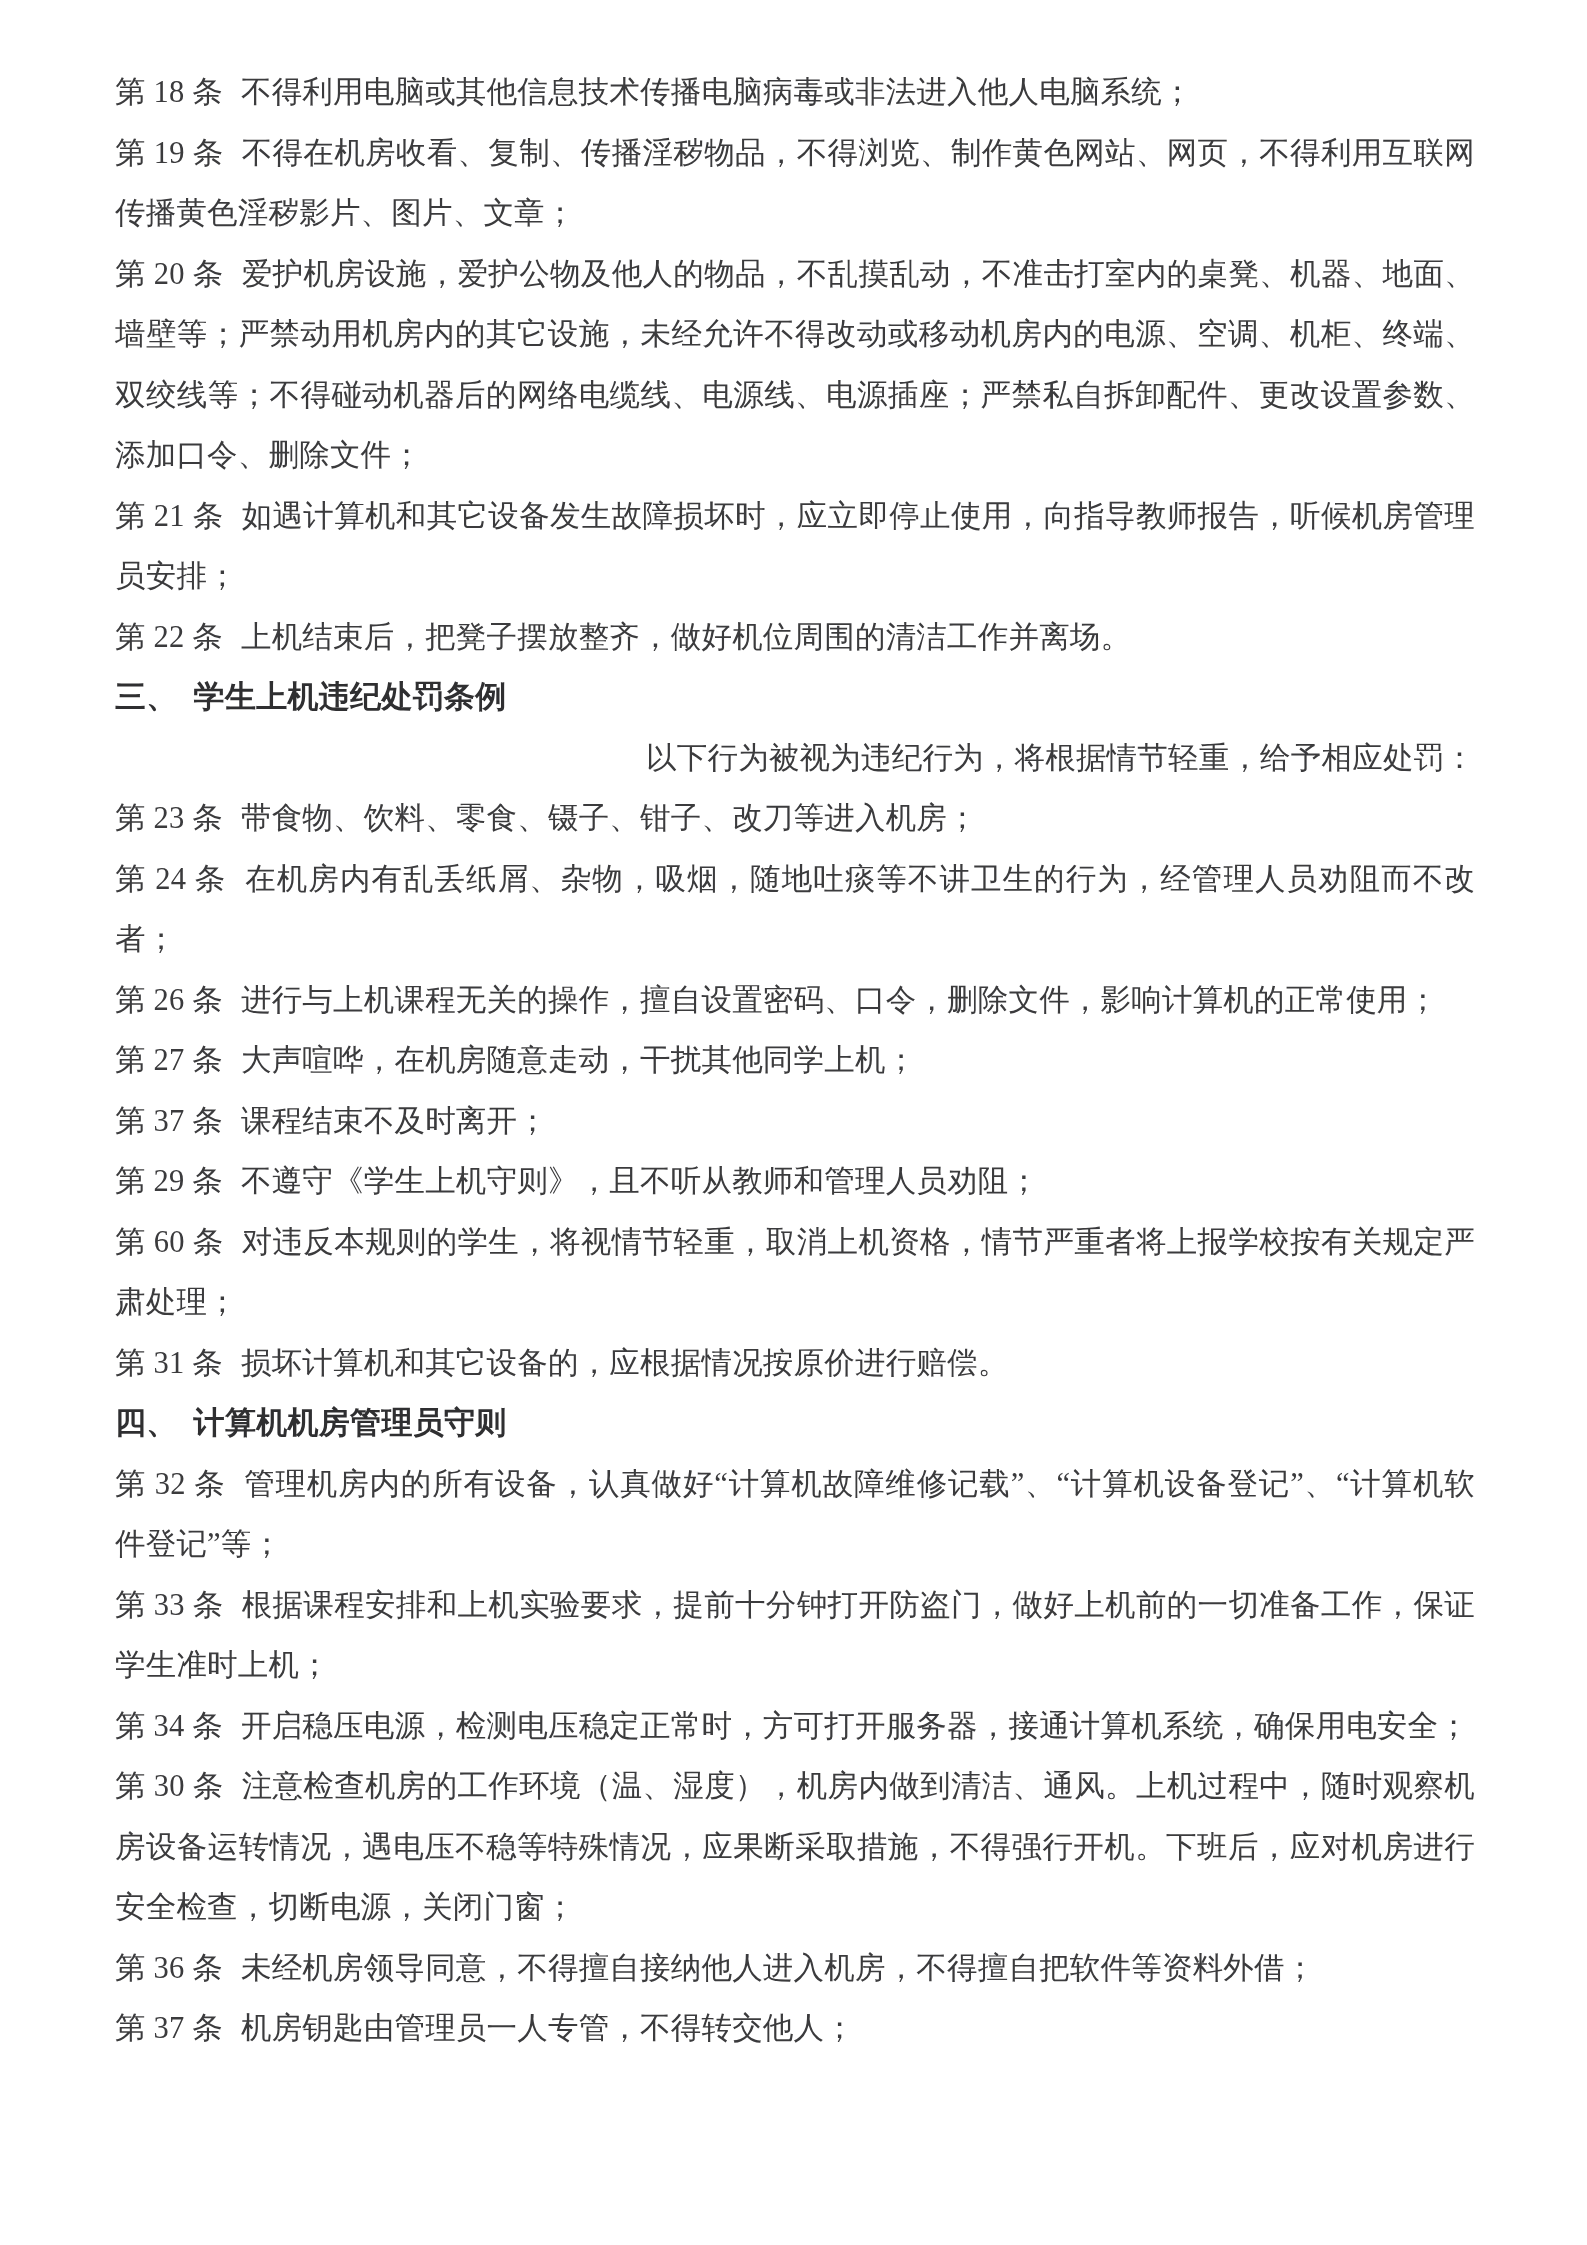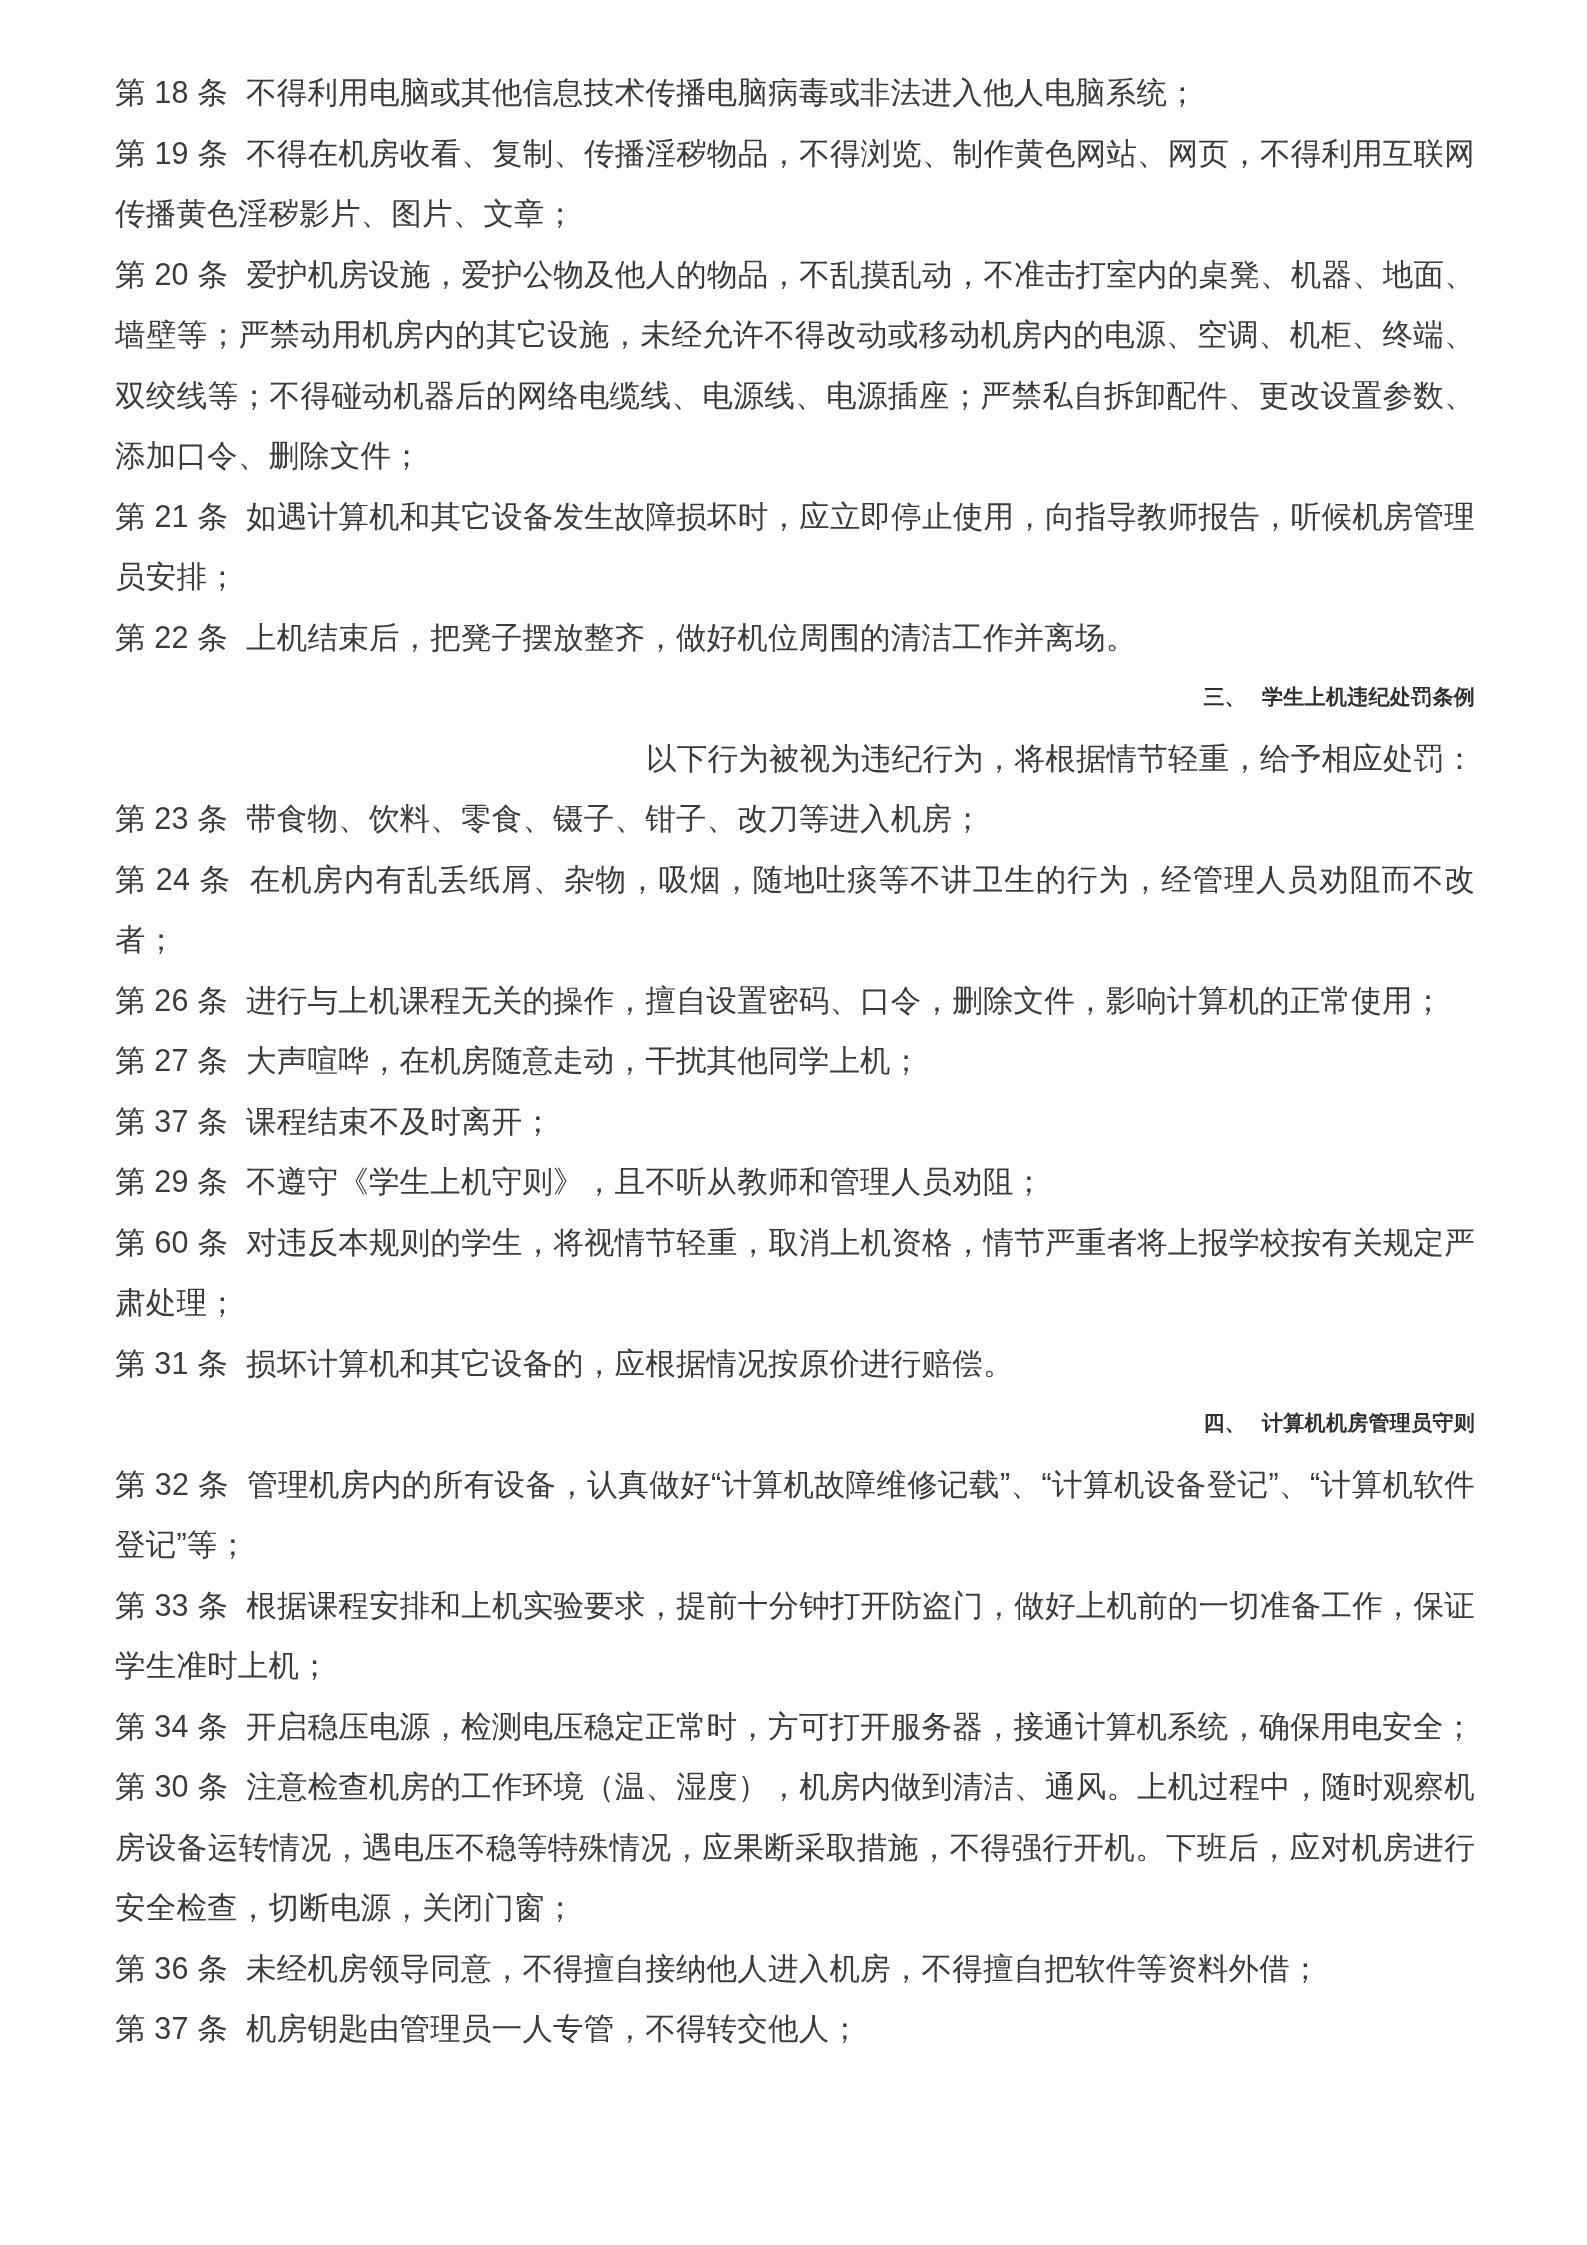--- a/index.html
+++ b/index.html
@@ -25,34 +25,35 @@
   p.article {
     margin: 0 0 0 0;
     font-size: 30.5px;
     line-height: 60.5px;
     letter-spacing: 0.2px;
     text-align: justify;
     text-justify: inter-ideograph;
     color: #3b3b3d;
     font-weight: 400;
     text-indent: 0;
+    font-family: Liberation Serif, serif;
   }
   p.article.lead {
     text-align: right;
     margin-left: 35px;
   }
   
   p.heading {
     margin: 0;
-    font-size: 21px;
+    font-size: 31px;
     line-height: 60.5px;
     font-weight: 700;
     color: #2f2f31;
     letter-spacing: 0.3px;
-    text-align: right;
+    text-align: left;
   }
   .heading .h-num {
     font-weight: 700;
   }
   .heading .h-gap {
     display: inline-block;
     width: 16px;
   }
   
   .art-no {

